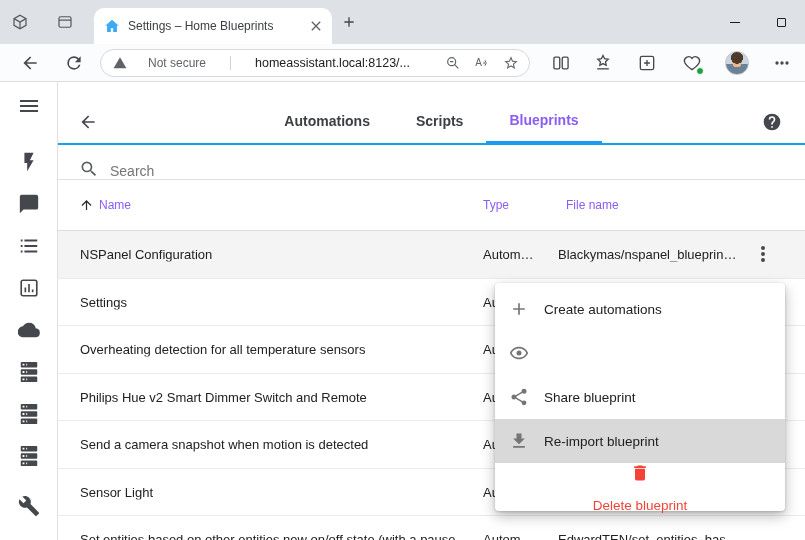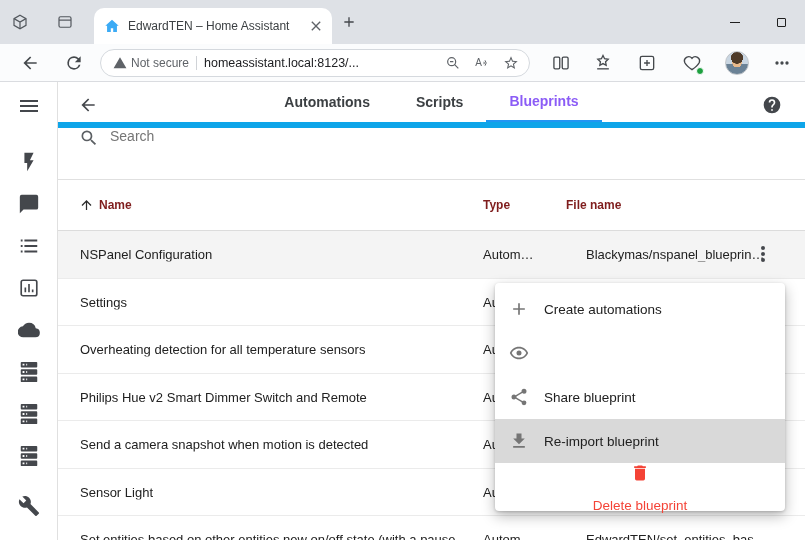--- a/index.html
+++ b/index.html
@@ -23,21 +23,21 @@
   .wc-min { right:47px; } .wc-max { right:1px; }
   .wc-min i { display:block; width:10px; height:0; border-top:1.4px solid currentColor; }
   .wc-max i { display:block; width:9px; height:9px; border:1.4px solid currentColor; border-radius:1px; }
 
   
   .navbar { position:absolute; top:44px; left:0; right:0; height:38px; background:#fbfcfd; border-bottom:1px solid #dadce0; }
   .nav-icon { position:absolute; top:9px; width:20px; height:20px; color:#45494d; }
   .nav-icon svg { width:100%; height:100%; }
   .addressbar { position:absolute; left:100px; top:5px; width:430px; height:28px; background:#fff;
                 border:1px solid #d5d9de; border-radius:14px; display:flex; align-items:center;
-                padding:0 10px 0 12px; gap:4px; }
+                padding:0 10px 0 12px; gap:21px; }
   .warn-icon { width:14px; height:14px; color:#5f6368; flex:0 0 14px; }
   .warn-icon svg { width:100%; height:100%; }
   .sec-label { font-size:12px; color:#5f6368; white-space:nowrap; }
   .addr-div { width:1px; height:14px; background:#d0d3d7; margin:0 3px; }
   .url { font-size:12.5px; color:#202124; white-space:nowrap; overflow:hidden; text-overflow:ellipsis; }
   .pill-icons { margin-left:auto; display:flex; align-items:center; gap:13px; color:#5f6368; }
   .pill-icons .pi { width:16px; height:16px; }
   .pill-icons svg { width:100%; height:100%; }
   .avatar { position:absolute; left:725px; top:7px; width:24px; height:24px; border-radius:50%;
             background:
@@ -48,49 +48,49 @@
   .badge-dot { position:absolute; right:-2px; bottom:-2px; width:8px; height:8px; border-radius:50%;
                background:#1da03f; border:1.5px solid #fbfcfd; }
 
   
   .ha { position:absolute; top:82px; left:0; right:0; bottom:0; background:#fff; }
   .sidebar { position:absolute; left:0; top:0; bottom:0; width:58px; background:#fff; border-right:1px solid #e0e0e0; }
   .side-icon { position:absolute; left:18px; width:22px; height:22px; color:#44474c; }
   .side-icon svg { width:100%; height:100%; }
   .content { position:absolute; left:58px; top:0; right:0; bottom:0; }
 
-  .topbar { position:absolute; left:0; top:0; right:0; height:46px; border-bottom:6px solid #0ea5e9; background:#fff; }
+  .topbar { position:absolute; left:0; top:17px; right:0; height:46px; border-bottom:2px solid #0ea5e9; background:#fff; }
   .topbar .back { position:absolute; left:20px; top:13px; width:20px; height:20px; color:#44474c; }
   .topbar .back svg, .topbar .help svg { width:100%; height:100%; }
   .tabsrow { position:absolute; left:60px; right:60px; top:0; height:100%; display:flex; justify-content:center; }
   .ha-tab { display:flex; align-items:center; padding:0 23px; font-size:14px; font-weight:bold; color:#3c4043; height:100%; }
   .ha-tab.active { color:#8b5cf6; border-bottom:2px solid #2196f3; }
   .topbar .help { position:absolute; right:23px; top:13px; width:20px; height:20px; color:#44474c; }
 
   .searchrow { position:absolute; left:0; right:0; top:46px; height:52px; border-bottom:1px solid #e0e0e0;
-               display:flex; align-items:flex-start; padding-left:21px; gap:11px; }
+               display:flex; align-items:flex-end; padding-left:21px; gap:11px; }
   .search-icon { width:20px; height:20px; color:#5b5f63; flex:0 0 20px; }
   .search-icon svg { width:100%; height:100%; }
   .searchrow input { border:none; outline:none; font-size:14px; color:#212121; width:400px; background:transparent;
                      font-family:"Liberation Sans", sans-serif; }
   .searchrow input::placeholder { color:#757575; opacity:1; }
 
   .thead { position:absolute; left:0; right:0; top:98px; height:51px; border-bottom:1px solid #dcdcdc; }
-  .th { position:absolute; top:50%; transform:translateY(-50%); font-size:12px; font-weight:bold; color:#7f1d1d; white-space:nowrap; }
+  .th { position:absolute; top:50%; transform:translateY(-50%); font-size:12px; font-weight:normal; color:#8b5cf6; white-space:nowrap; }
   .sort-arrow { position:absolute; left:21px; top:50%; transform:translateY(-50%); width:15px; height:15px; color:#2b2b2b; }
   .sort-arrow svg { width:100%; height:100%; }
   .th-name { left:41px; } .th-type { left:425px; } .th-file { left:508px; }
 
   .rows { position:absolute; left:0; right:0; top:149px; }
   .row { position:relative; height:47.5px; border-bottom:1px solid #ebebeb; background:#fff;text-align:right; }
   .row.selected { background:#f4f4f4; }
   .cell { position:absolute; top:50%; transform:translateY(-50%); font-size:13px; color:#212121; white-space:nowrap; }
   .c-name { left:22px; max-width:398px; overflow:hidden; text-overflow:ellipsis; }
   .c-type { left:425px; max-width:68px; overflow:hidden; }
-  .c-file { left:500px; max-width:188px; overflow:hidden;margin-left:28px; }
+  .c-file { left:500px; max-width:188px; overflow:hidden; }
   .kebab { position:absolute; left:693px; top:50%; transform:translateY(-50%); width:24px; height:24px; color:#44474c; }
   .kebab svg { width:100%; height:100%; }
 
   
   .menu { position:absolute; left:495px; top:283px; width:290px; background:#fff; border-radius:4px;
           padding:4px 0; z-index:50;
           box-shadow:0 5px 14px rgba(0,0,0,0.28), 0 1px 3px rgba(0,0,0,0.18); }
   .menu-item { height:44px; display:flex; align-items:center; padding:0 14px; gap:15px; font-size:13.5px; color:#212121; }
   .menu-item.hl { background:#d9d9d9;text-align:center; }
   .menu-item.danger { color:#f44336;flex-direction:column; }
@@ -116,21 +116,21 @@
           <rect x="4" y="5" width="16" height="14" rx="2"></rect>
           <path d="M4 9.5h16"></path>
         </svg>
     </div>
     <div class="tab">
       <span class="tab-favicon">
         <svg viewBox="0 0 24 24">
             <path fill="#3cabf5" d="M12 2.5L2 11.5h2.6V21h5.6v-5.6h3.6V21h5.6v-9.5H22L12 2.5z"></path>
           </svg>
       </span>
-      <span class="tab-title">EdwardTEN – Home Assistant</span>
+      <span class="tab-title">Settings – Home Blueprints</span>
       <span class="tab-close">
         <svg viewBox="0 0 24 24">
             <path fill="currentColor" d="M19 6.41L17.59 5 12 10.59 6.41 5 5 6.41 10.59 12 5 17.59 6.41 19 12 13.41 17.59 19 19 17.59 13.41 12 19 6.41z"></path>
           </svg>
       </span>
     </div>
     <div class="newtab">
       <svg viewBox="0 0 24 24">
           <path fill="currentColor" d="M19 13H13V19H11V13H5V11H11V5H13V11H19V13Z"></path>
         </svg>

